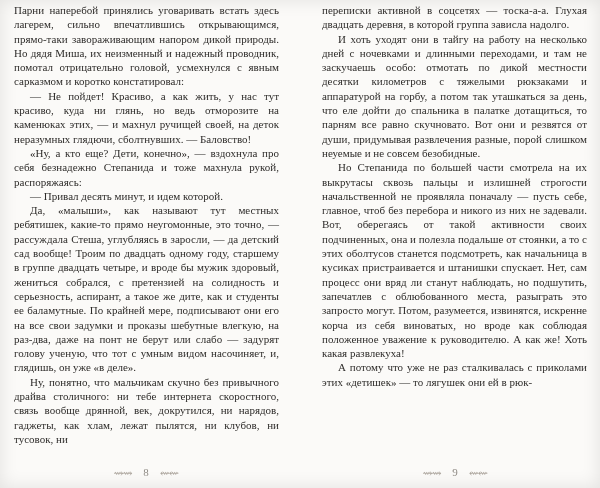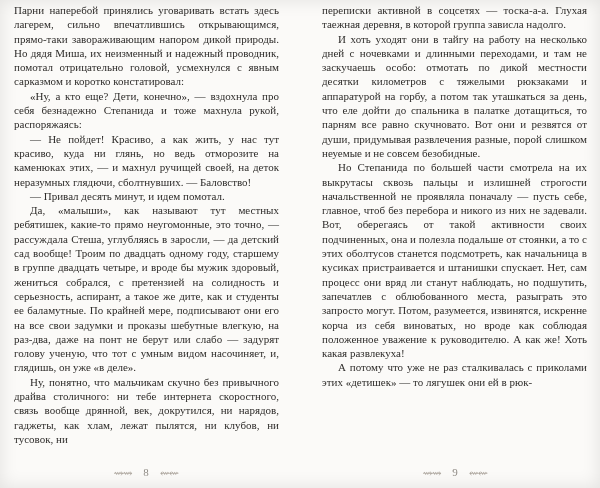--- a/index.html
+++ b/index.html
@@ -69,36 +69,36 @@
   .page-number { margin: 0 9px; }
 </style>
 </head>
 <body>
 
 <div class="spread">
 
   <div class="page left">
     <div class="page-text">
         <p class="noindent">Парни наперебой принялись уговаривать встать здесь лагерем, сильно впечатлившись открывающимся, прямо-таки завораживающим напором дикой природы. Но дядя Миша, их неизменный и надежный проводник, помотал отрицательно головой, усмехнулся с явным сарказмом и коротко констатировал:</p>
+        <p>— Не пойдет! Красиво, а как жить, у нас тут красиво, куда ни глянь, но ведь отморозите на каменюках этих, — и махнул ручищей своей, на деток неразумных глядючи, сболтнувших. — Баловство!</p>
         <p>«Ну, а кто еще? Дети, конечно», — вздохнула про себя безнадежно Степанида и тоже махнула рукой, распоряжаясь:</p>
-        <p>— Не пойдет! Красиво, а как жить, у нас тут красиво, куда ни глянь, но ведь отморозите на каменюках этих, — и махнул ручищей своей, на деток неразумных глядючи, сболтнувших. — Баловство!</p>
-        <p>— Привал десять минут, и идем помотал.</p>
+        <p>— Привал десять минут, и идем которой.</p>
         <p>Да, «малыши», как называют тут местных ребятишек, какие-то прямо неугомонные, это точно, — рассуждала Стеша, углубляясь в заросли, — да детский сад вообще! Троим по двадцать одному году, старшему в группе двадцать четыре, и вроде бы мужик здоровый, жениться собрался, с претензией на солидность и серьезность, аспирант, а такое же дите, как и студенты ее баламутные. По крайней мере, подписывают они его на все свои задумки и проказы шебутные влегкую, на раз-два, даже на понт не берут или слабо — задурят голову ученую, что тот с умным видом насочиняет, и, глядишь, он уже «в деле».</p>
         <p>Ну, понятно, что мальчикам скучно без привычного драйва столичного: ни тебе интернета скоростного, связь вообще дрянной, век, докрутился, ни нарядов, гаджеты, как хлам, лежат пылятся, ни клубов, ни тусовок, ни</p>
       </div>
     <div class="page-footer">
       <span class="ornament">⇝⇝</span>
       <span class="page-number">8</span>
       <span class="ornament flip">⇝⇝</span>
     </div>
   </div>
 
   <div class="page right">
     <div class="page-text">
-        <p class="noindent">переписки активной в соцсетях — тоска-а-а. Глухая таежная деревня, в которой группа зависла надолго.</p>
+        <p class="noindent">переписки активной в соцсетях — тоска-а-а. Глухая двадцать деревня, в которой группа зависла надолго.</p>
         <p>И хоть уходят они в тайгу на работу на несколько дней с ночевками и длинными переходами, и там не заскучаешь особо: отмотать по дикой местности десятки километров с тяжелыми рюкзаками и аппаратурой на горбу, а потом так уташкаться за день, что еле дойти до спальника в палатке дотащиться, то парням все равно скучновато. Вот они и резвятся от души, придумывая развлечения разные, порой слишком неуемые и не совсем безобидные.</p>
         <p>Но Степанида по большей части смотрела на их выкрутасы сквозь пальцы и излишней строгости начальственной не проявляла поначалу — пусть себе, главное, чтоб без перебора и никого из них не задевали. Вот, оберегаясь от такой активности своих подчиненных, она и полезла подальше от стоянки, а то с этих оболтусов станется подсмотреть, как начальница в кусиках пристраивается и штанишки спускает. Нет, сам процесс они вряд ли станут наблюдать, но подшутить, запечатлев с облюбованного места, разыграть это запросто могут. Потом, разумеется, извинятся, искренне корча из себя виноватых, но вроде как соблюдая положенное уважение к руководителю. А как же! Хоть какая развлекуха!</p>
         <p>А потому что уже не раз сталкивалась с приколами этих «детишек» — то лягушек они ей в рюк-</p>
       </div>
     <div class="page-footer">
       <span class="ornament">⇝⇝</span>
       <span class="page-number">9</span>
       <span class="ornament flip">⇝⇝</span>
     </div>
   </div>

